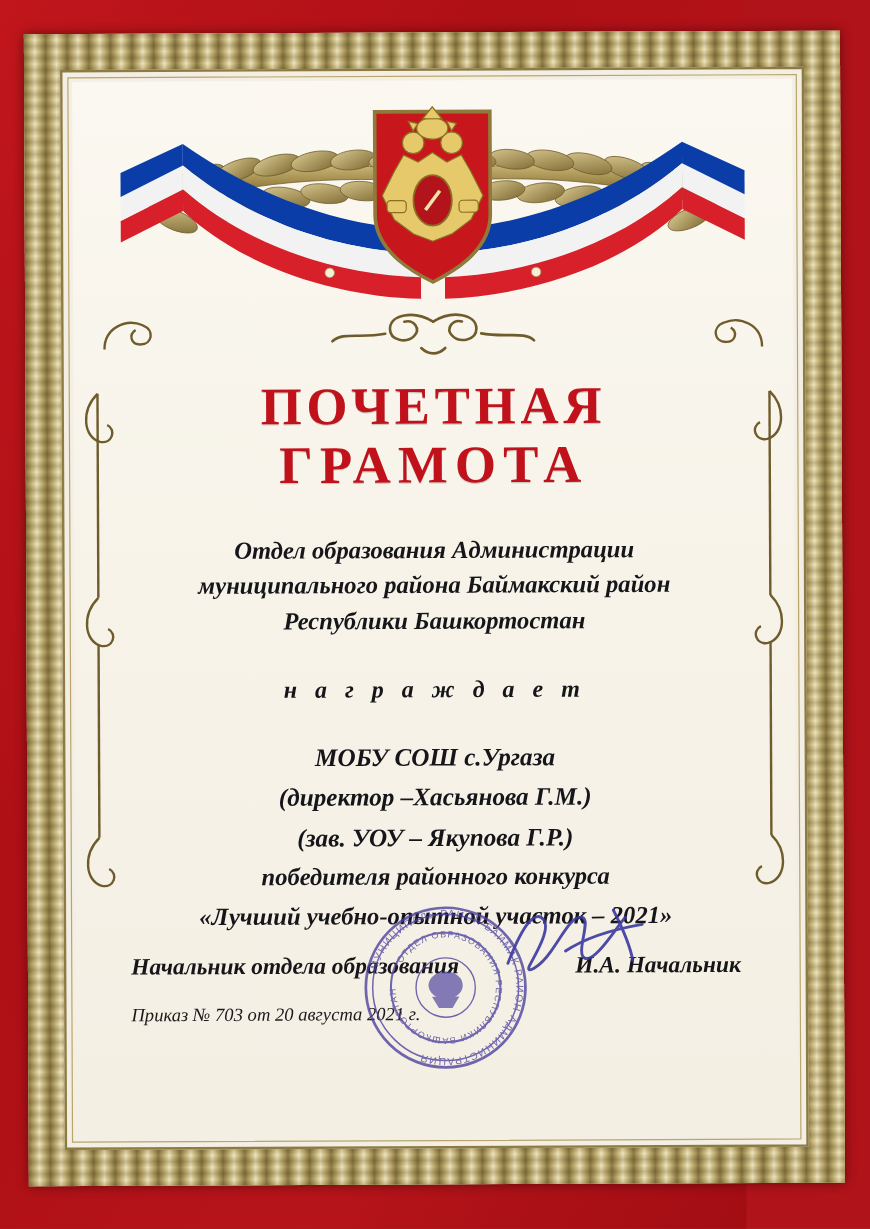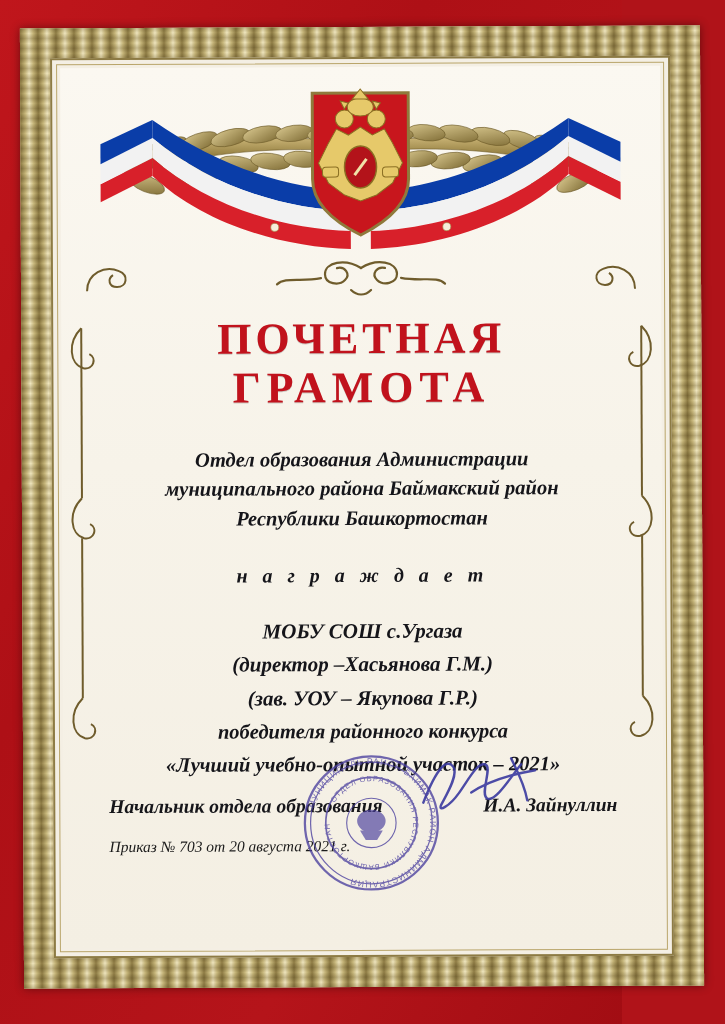--- a/index.html
+++ b/index.html
@@ -368,21 +368,21 @@
           <div>(директор –Хасьянова Г.М.)</div>
           <div>(зав. УОУ – Якупова Г.Р.)</div>
           <div class="nom">победителя районного конкурса</div>
           <div class="nom">«Лучший учебно-опытной участок – 2021»</div>
         </div>
       </div>
 
       <div class="sign-block">
         <div class="sign-row">
           <span>Начальник отдела образования</span>
-          <span>И.А. Зайнуллин</span>
+          <span>И.А. Начальник</span>
         </div>
         <div class="order-line">Приказ № 703 от  20 августа 2021 г.</div>
       </div>
 
       <svg class="signature-ink" viewBox="0 0 130 70">
         <g fill="none" stroke="#3a3aa0" stroke-width="2.4" stroke-linecap="round">
           <path d="M8 54 C22 18 32 10 38 18 C44 26 30 48 26 56 C22 64 34 58 44 44 C54 30 62 14 70 16 C78 18 64 46 72 50 C80 54 96 28 106 16"></path>
           <path d="M56 44 C74 32 96 26 120 22"></path>
           <path d="M96 10 C104 26 110 40 112 52"></path>
         </g>

